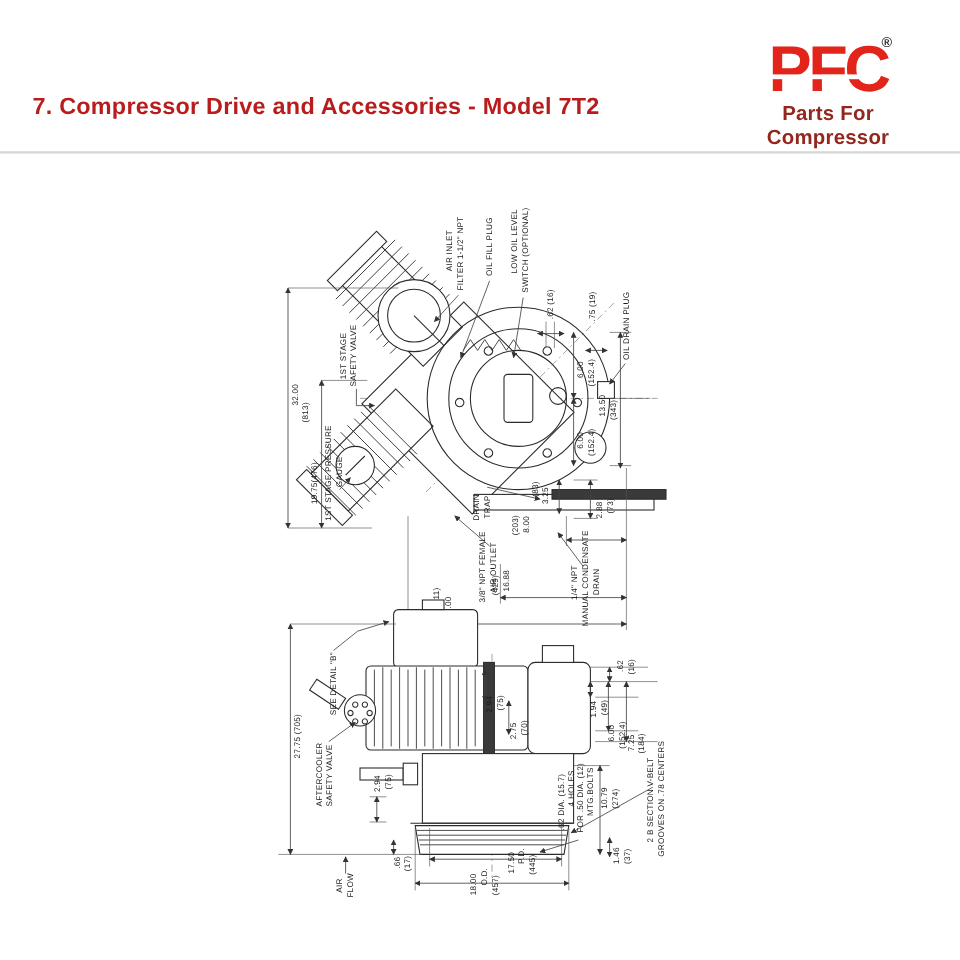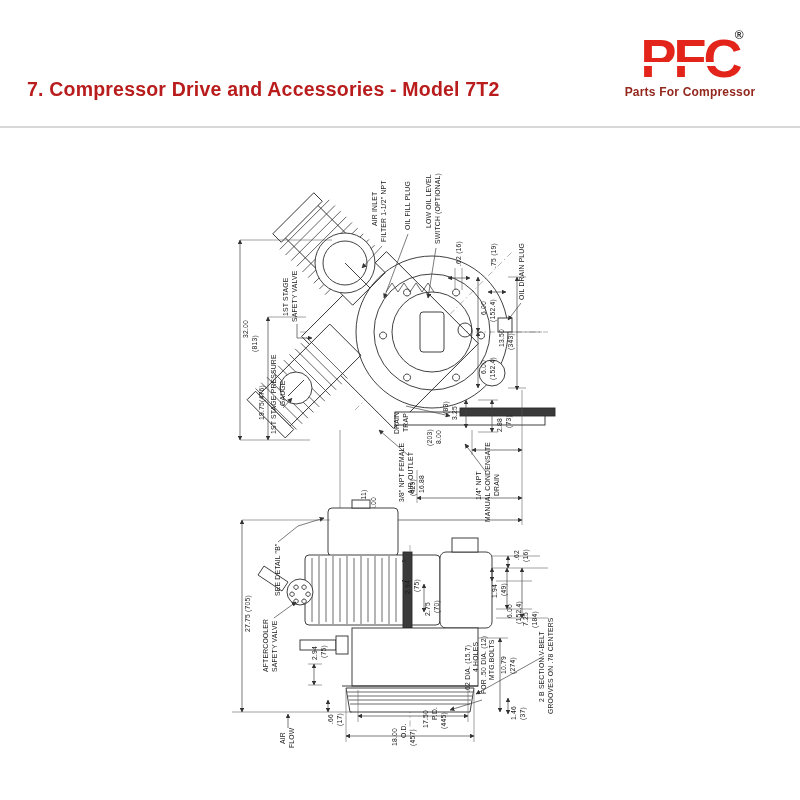--- a/index.html
+++ b/index.html
@@ -5,21 +5,21 @@
   html,body{margin:0;padding:0;background:#ffffff;}
   .page{position:relative;width:800px;height:800px;background:#ffffff;overflow:hidden;
         font-family:"Liberation Sans",sans-serif;}
   .title{position:absolute;left:27px;top:78px;font-size:19.5px;font-weight:bold;
          color:#b91c1c;letter-spacing:0.2px;}
   .logo{position:absolute;right:30px;top:36px;width:160px;text-align:center;}
   .logo-mark{position:relative;display:inline-block;line-height:0.85;}
   .logo-mark .pfc{font-size:54px;font-weight:900;color:#e2241a;letter-spacing:-3px;}
   .logo-mark .slit{position:absolute;left:-2px;right:8px;top:57%;height:4px;background:#ffffff;}
   .logo-mark .reg{position:absolute;top:-6px;right:-4px;font-size:12px;color:#333;font-weight:bold;}
-  .tagline{margin-top:3px;font-size:12px;font-weight:bold;color:#93271e;letter-spacing:0.2px;}
+  .tagline{margin-top:3px;font-size:17px;font-weight:bold;color:#93271e;letter-spacing:0.2px;}
   .rule{position:absolute;left:0;top:126px;width:800px;height:2px;background:#d8d8d8;}
   svg.drawing{position:absolute;left:0;top:0;}
   svg .geo{stroke:#2b2b2b;stroke-width:0.9;fill:none;stroke-linejoin:round;}
   svg .geofill{stroke:#2b2b2b;stroke-width:0.9;fill:#ffffff;}
   svg .dark{stroke:#2b2b2b;stroke-width:0.9;fill:#3a3a3a;}
   svg .fin{stroke:#2b2b2b;stroke-width:0.7;fill:none;}
   svg .dim{stroke:#444;stroke-width:0.7;fill:none;}
   svg .ext{stroke:#555;stroke-width:0.55;fill:none;}
   svg .cl{stroke:#666;stroke-width:0.5;fill:none;stroke-dasharray:6 3 1.5 3;}
   svg text{font-family:"Liberation Sans",sans-serif;font-size:6.8px;fill:#1a1a1a;letter-spacing:0.2px;}

